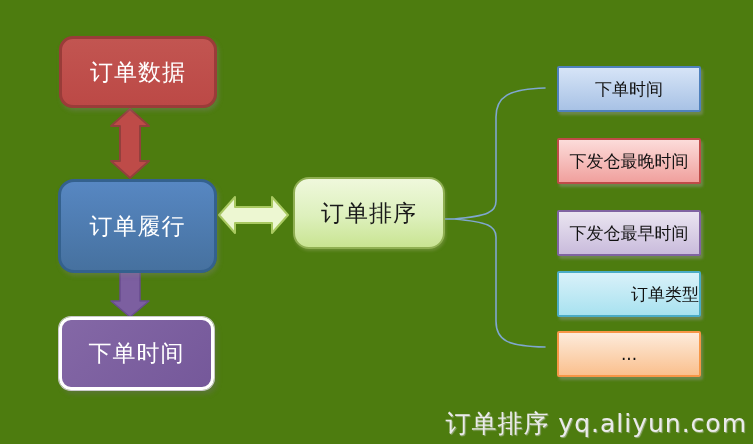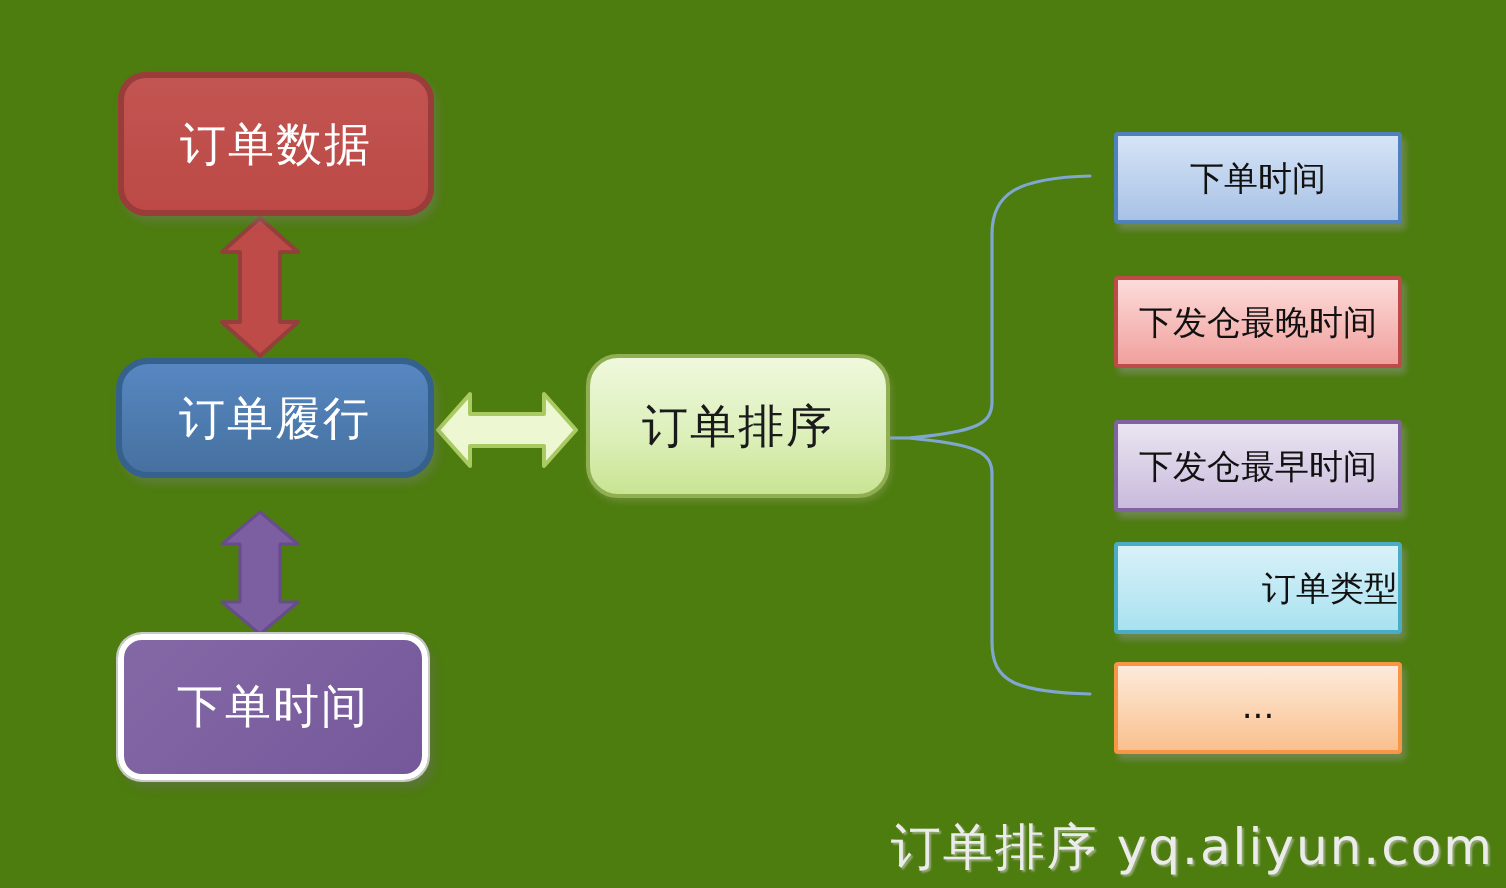--- a/index.html
+++ b/index.html
@@ -33,21 +33,21 @@
     text-align: center;
   }
   .node-order-data {
     left: 59px; top: 36px; width: 158px; height: 72px;
     background: linear-gradient(180deg, #C25551 0%, #BC4946 100%);
     border: 3px solid #9A3C39;
     border-radius: 14px;
     box-shadow: 2px 3px 4px rgba(130,130,130,0.35);
   }
   .node-order-fulfillment {
-    left: 58px; top: 179px; width: 159px; height: 60px;
+    left: 58px; top: 179px; width: 159px; height: 94px;
     background: linear-gradient(180deg, #5787C2 0%, #46719F 100%);
     border: 3px solid #34618E;
     border-radius: 16px;
     box-shadow: 2px 3px 4px rgba(130,130,130,0.35);
   }
   .node-sorting-rules {
     left: 59px; top: 317px; width: 155px; height: 73px;
     background: linear-gradient(135deg, #8468A6 0%, #75589A 100%);
     border: 3px solid #ffffff;
     border-radius: 12px;

